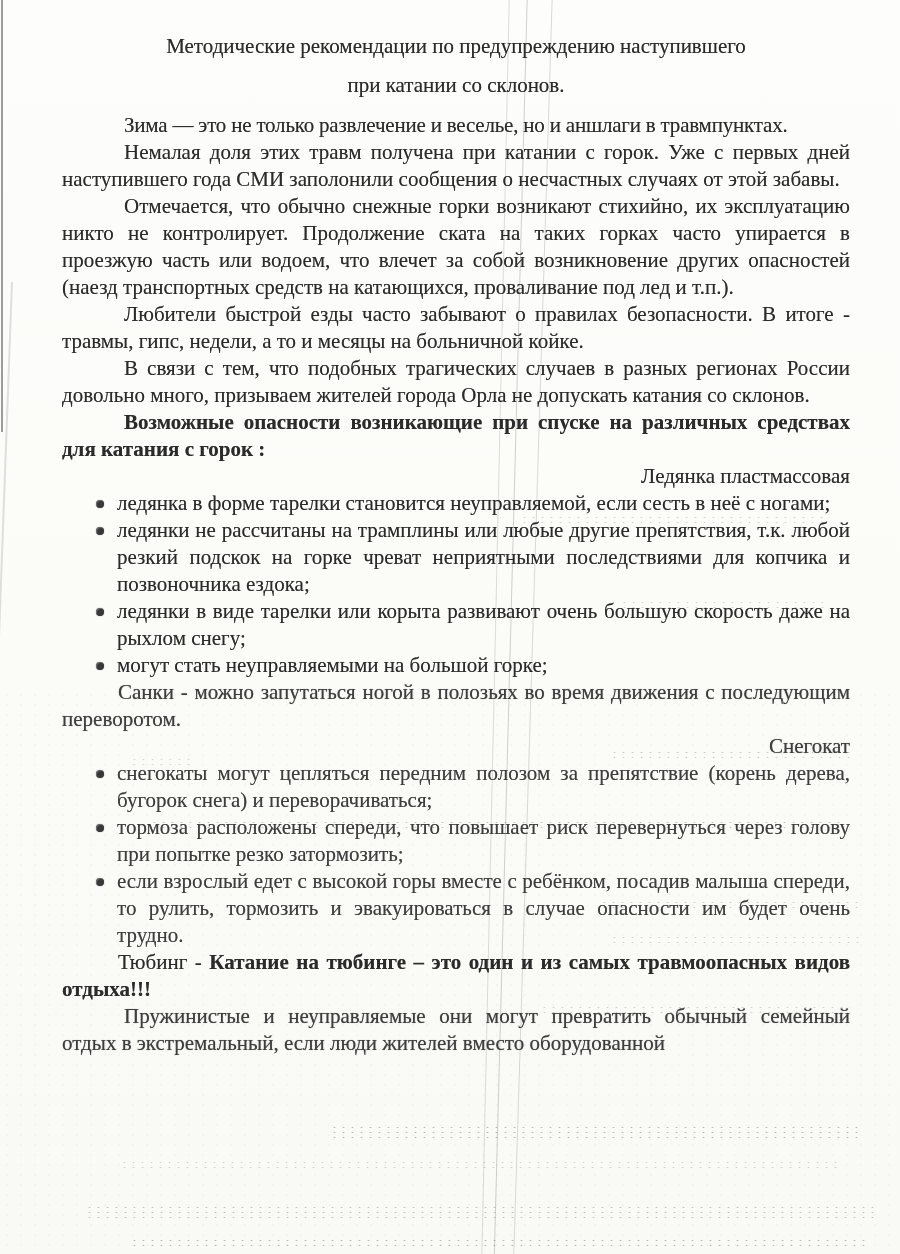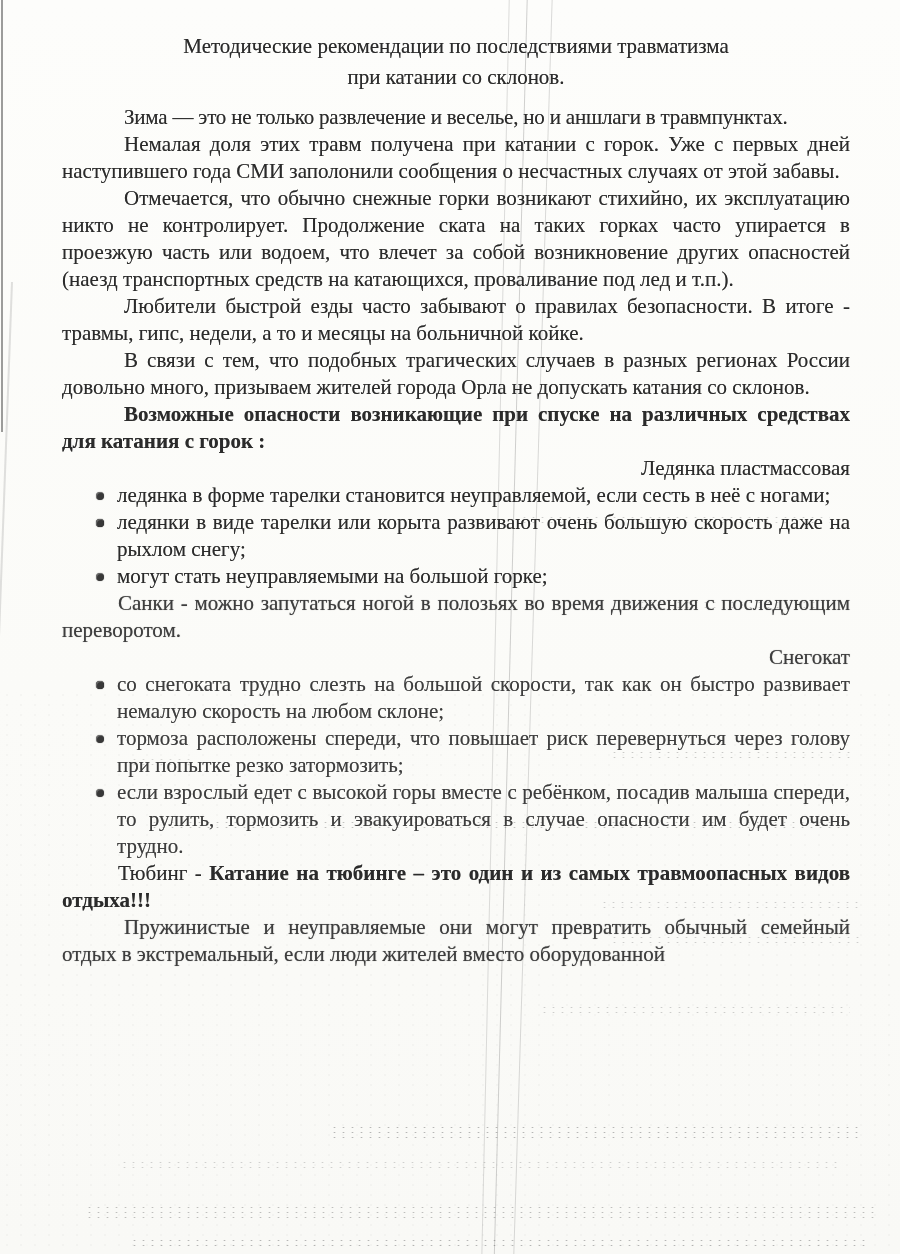--- a/index.html
+++ b/index.html
@@ -20,21 +20,21 @@
   .content{
     position:relative;
     padding:30px 50px 0 62px; 
     z-index:2;
   }
   .t-line{
     text-align:center;
     text-shadow:0 0 .4px rgba(30,30,30,.55);
   }
   .t1{padding-top:3px;}
-  .t2{margin-top:4px;margin-bottom:13px;}
+  .t2{margin-top:12px;margin-bottom:13px;}
   p{
     margin:0;
     text-align:justify;
     text-indent:62px;
     text-shadow:0 0 .4px rgba(40,40,40,.5);
   }
   p.tight{letter-spacing:-0.2px;}
   .label-line{text-align:right;text-indent:56px;}
   .bold{font-weight:bold;}
   ul.dash-list{list-style:none;margin:0;padding:0;}
@@ -105,62 +105,60 @@
   <div class="noise" style="left:600px;top:900px;width:260px;height:9px;opacity:.30"></div>
   <div class="noise" style="left:610px;top:935px;width:250px;height:9px;opacity:.30"></div>
   <div class="noise" style="left:540px;top:1005px;width:310px;height:9px;opacity:.30"></div>
   <div class="noise" style="left:330px;top:1125px;width:530px;height:13px;opacity:.45"></div>
   <div class="noise" style="left:120px;top:1160px;width:720px;height:9px;opacity:.28"></div>
   <div class="noise" style="left:85px;top:1205px;width:790px;height:16px;opacity:.40"></div>
   <div class="noise" style="left:130px;top:1238px;width:740px;height:10px;opacity:.45"></div>
 
   <div class="content">
 
-    <div class="t-line t1">Методические рекомендации по последствиями травматизма</div>
+    <div class="t-line t1">Методические рекомендации по предупреждению наступившего</div>
     <div class="t-line t2">при катании со склонов.</div>
 
     <p class="tight">Зима — это не только развлечение и веселье, но и аншлаги в травмпунктах.</p>
     <p>Немалая доля этих травм получена при катании с горок. Уже с первых дней наступившего года СМИ заполонили сообщения о несчастных случаях от этой забавы.</p>
     <p>Отмечается, что обычно снежные горки возникают стихийно, их эксплуатацию никто не контролирует. Продолжение ската на таких горках часто упирается в проезжую часть или водоем, что влечет за собой возникновение других опасностей (наезд транспортных средств на катающихся, проваливание под лед и т.п.).</p>
     <p>Любители быстрой езды часто забывают о правилах безопасности. В итоге - травмы, гипс, недели, а то и месяцы на больничной койке.</p>
     <p>В связи с тем, что подобных трагических случаев в разных регионах России довольно много, призываем жителей города Орла не допускать катания со склонов.</p>
 
     <p class="bold">Возможные опасности возникающие при спуске на различных средствах для катания с горок :</p>
 
     <p class="label-line">Ледянка пластмассовая</p>
 
     <ul class="dash-list">
       <li>
         <span class="bullet-dot"></span>
         <span>ледянка в форме тарелки становится неуправляемой, если сесть в неё с ногами;</span>
       </li>
       <li>
         <span class="bullet-dot"></span>
+        <span>ледянки не рассчитаны на трамплины или любые другие препятствия, т.к. любой резкий подскок на горке чреват неприятными последствиями для копчика и позвоночника ездока;</span>
       </li>
       <li>
         <span class="bullet-dot"></span>
         <span>ледянки в виде тарелки или корыта развивают очень большую скорость даже на рыхлом снегу;</span>
       </li>
       <li>
         <span class="bullet-dot"></span>
         <span>могут стать неуправляемыми на большой горке;</span>
       </li>
     </ul>
 
     <p class="dim" style="text-indent:56px">Санки - можно запутаться ногой в полозьях во время движения с последующим переворотом.</p>
 
     <p class="label-line dim">Снегокат</p>
 
     <ul class="dash-list dim">
       <li>
         <span class="bullet-dot"></span>
-      </li>
-      <li>
-        <span class="bullet-dot"></span>
-        <span>со снегоката трудно слезть на большой скорости, так как он быстро развивает немалую скорость на любом склоне;</span>
+        <span>снегокаты могут цепляться передним полозом за препятствие (корень дерева, бугорок снега) и переворачиваться;</span>
       </li>
       <li>
         <span class="bullet-dot"></span>
         <span>тормоза расположены спереди, что повышает риск перевернуться через голову при попытке резко затормозить;</span>
       </li>
       <li>
         <span class="bullet-dot"></span>
         <span>если взрослый едет с высокой горы вместе с ребёнком, посадив малыша спереди, то рулить, тормозить и эвакуироваться в случае опасности им будет очень трудно.</span>
       </li>
     </ul>

